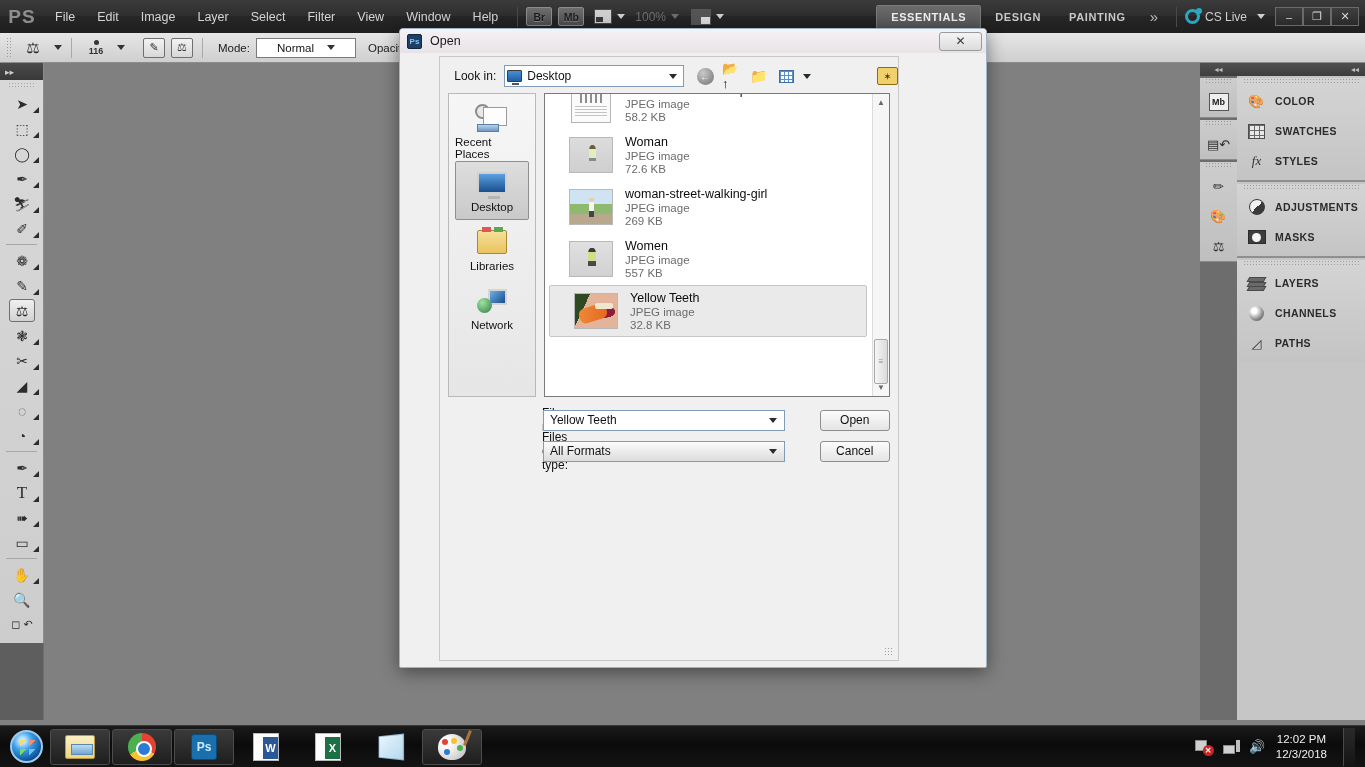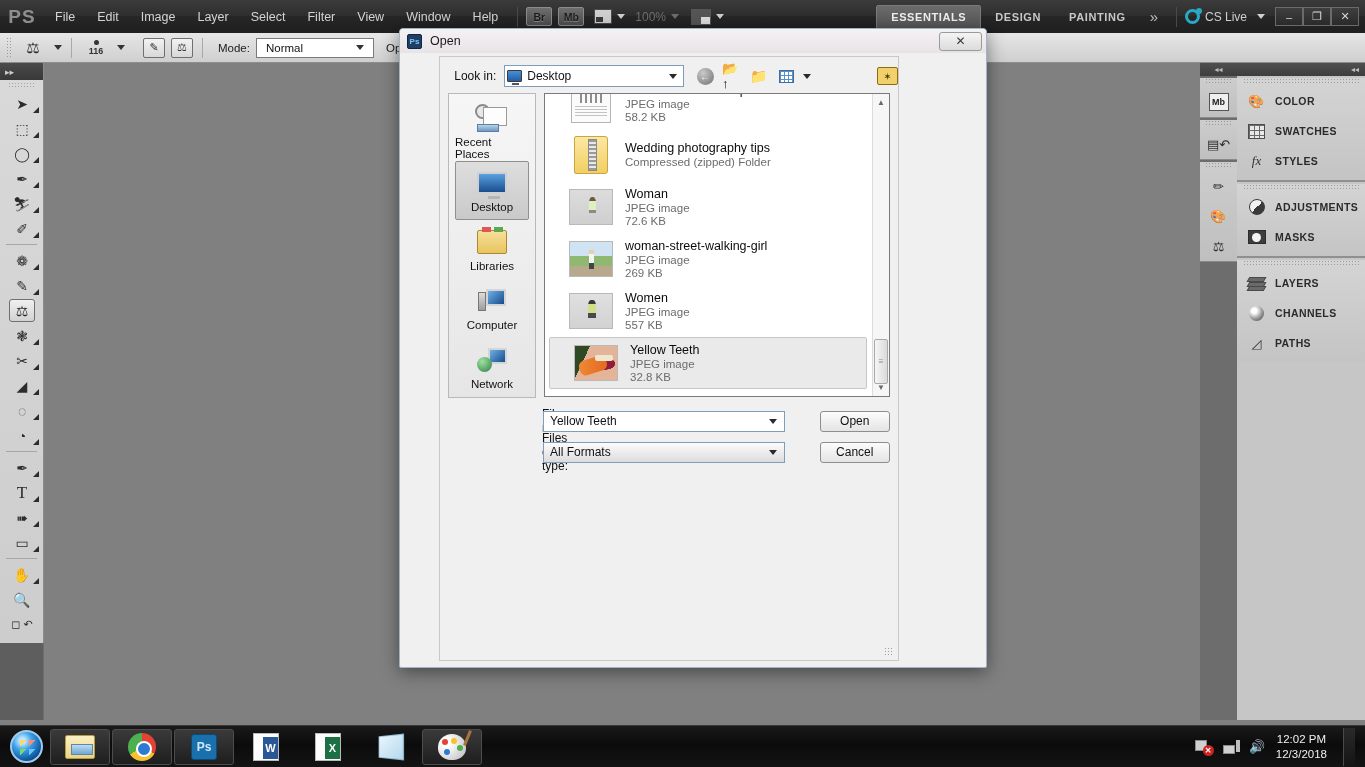--- a/index.html
+++ b/index.html
@@ -95,22 +95,22 @@
   .brush-dot { width:5px; height:5px; background:#333; border-radius:50%; }
   .brush-num { font-size:9px; color:#333; margin-top:1px;font-weight:bold; }
   .opt-sep { width:1px; height:20px; background:#a9a9a9; margin:0 3px; }
   .icon-box {
     width: 22px; height: 20px; border: 1px solid #6f6f6f; border-radius: 2px;
     background: linear-gradient(to bottom,#f2f2f2,#d8d8d8);
     display:flex; align-items:center; justify-content:center; font-size:11px; color:#333;
   }
   .opt-label { font-size: 11.5px; color: #202020; margin-left: 6px; }
   .opt-select {
-    width: 118px; height: 20px; background: #fff; border: 1px solid #7b7b7b;
-    display:flex; align-items:center; justify-content:space-between; padding: 0 9px;
+    width: 100px; height: 20px; background: #fff; border: 1px solid #7b7b7b;
+    display:flex; align-items:center; justify-content:space-between; padding: 0 20px;
     font-size: 11.5px; color: #111;
   }
   .opt-input {
     width: 46px; height: 20px; background:#fff; border:1px solid #7b7b7b;
     font-size: 11.5px; color:#111; display:flex; align-items:center; justify-content:center;
   }
 
   
   .ps-toolbar {
     position: absolute; left: 0; top: 63px; width: 44px; height: 580px;
@@ -705,29 +705,20 @@
             <span class="place-label">Desktop</span>
           </div>
           <div class="place">
             <span class="pl-ico">
                 <span class="pl-libs"></span>
               </span>
             <span class="place-label">Libraries</span>
           </div>
           <div class="place">
             <span class="pl-ico">
-                <span class="pl-comp">
-                  <b></b>
-                  <i></i>
-                </span>
-              </span>
-            <span class="place-label">Computer</span>
-          </div>
-          <div class="place">
-            <span class="pl-ico">
                 <span class="pl-net">
                   <i></i>
                   <b></b>
                 </span>
               </span>
             <span class="place-label">Network</span>
           </div>
         </div>
 
         <div class="filelist">
@@ -740,30 +731,20 @@
                     <span class="lines"></span>
                   </span>
                 </span>
               <span class="fmeta">
                 <span class="fname">Water Purifier Description</span>
                 <span class="ftype">JPEG image</span>
                 <span class="fsize">58.2 KB</span>
               </span>
             </div>
 
-            <div class="frow">
-              <span class="fthumb">
-                  <span class="ft-zip"></span>
-                </span>
-              <span class="fmeta">
-                <span class="fname">Wedding photography tips</span>
-                <span class="ftype">Compressed (zipped) Folder</span>
-                <span class="fsize"></span>
-              </span>
-            </div>
 
             <div class="frow">
               <span class="fthumb">
                   <span class="ft-img ft-woman"></span>
                 </span>
               <span class="fmeta">
                 <span class="fname">Woman</span>
                 <span class="ftype">JPEG image</span>
                 <span class="fsize">72.6 KB</span>
               </span>

